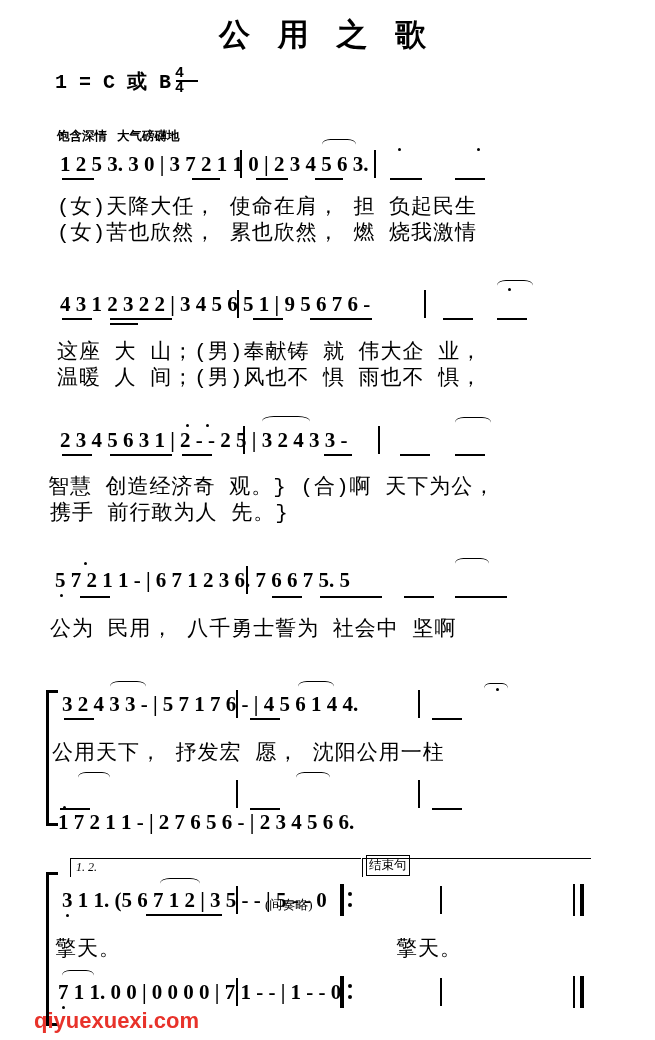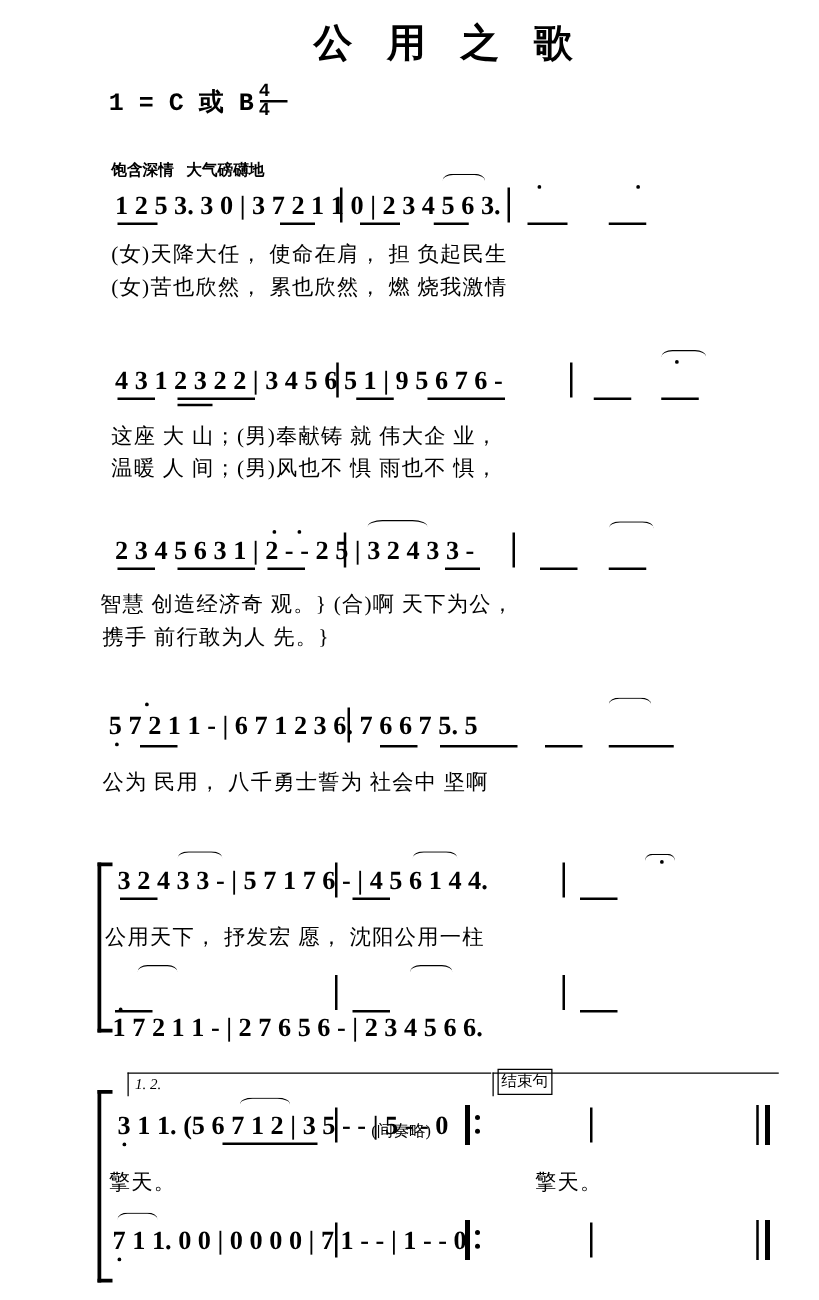--- a/index.html
+++ b/index.html
@@ -13,21 +13,20 @@
     position: relative;
     font-family: "Liberation Serif", serif;
     color: #000000;
     overflow: hidden;
   }
   .sheet {
     position: absolute;
     left: 0; top: 0;
     width: 563px;
     height: 1040px;
-    margin-left: 32px;
   }
   
   .title {
     position: absolute;
     top: 14px;
     left: 0;
     width: 655px;
     text-align: center;
     font-size: 31px;
     font-weight: bold;
@@ -84,22 +83,22 @@
   .notes {
     position: absolute;
     font-size: 21px;
     font-weight: bold;
     font-family: "Liberation Serif", serif;
     white-space: nowrap;
     letter-spacing: 0px;
   }
   .lyric {
     position: absolute;
-    font-size: 17px;
-    font-family: Liberation Serif, serif;
+    font-size: 21px;
+    font-family: Liberation Mono, monospace;
     white-space: nowrap;
   }
   
   .beam {
     position: absolute;
     height: 1.6px;
     background: #000;
   }
   .beam2 {
     position: absolute;
@@ -333,14 +332,15 @@
         <i></i>
         <i></i>
       </div>
     <div class="barline" style="left:236px; top:978px; height:28px;"></div>
     <div class="thickbar" style="left:340px; top:976px; height:32px;"></div>
     <div class="barline" style="left:440px; top:978px; height:28px;"></div>
     <div class="thickbar" style="left:580px; top:976px; height:32px;"></div>
     <div class="barline" style="left:573px; top:976px; height:32px;"></div>
   </div>
 
+  <div class="watermark" style="color:#e8322a;">qiyuexuexi.com</div>
 
 </div>
 
 </body></html>

